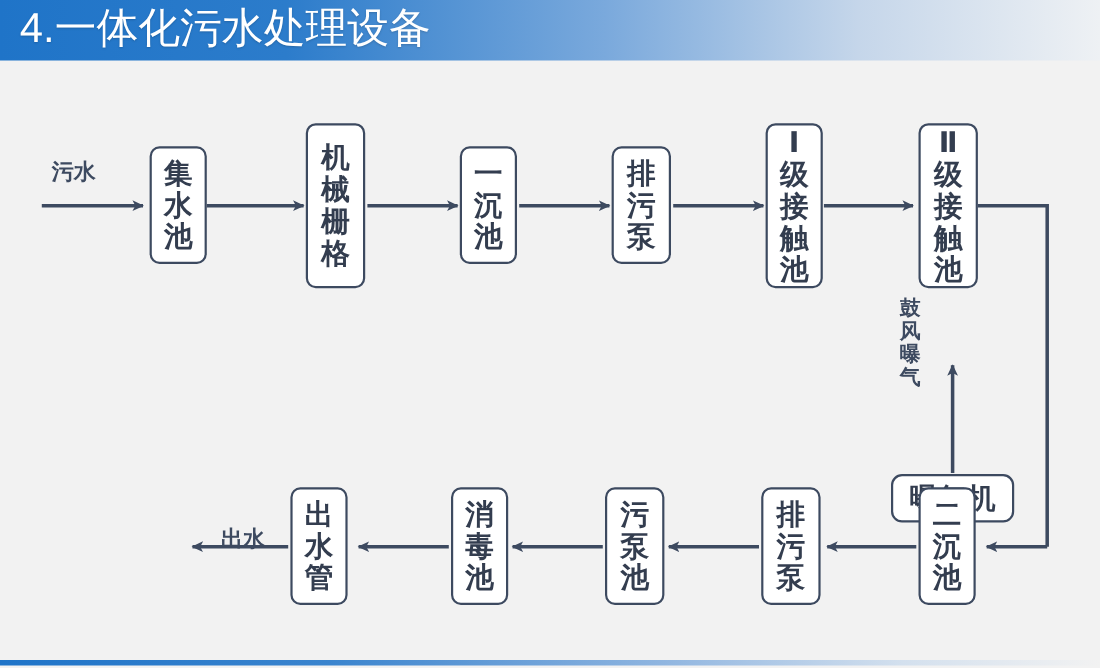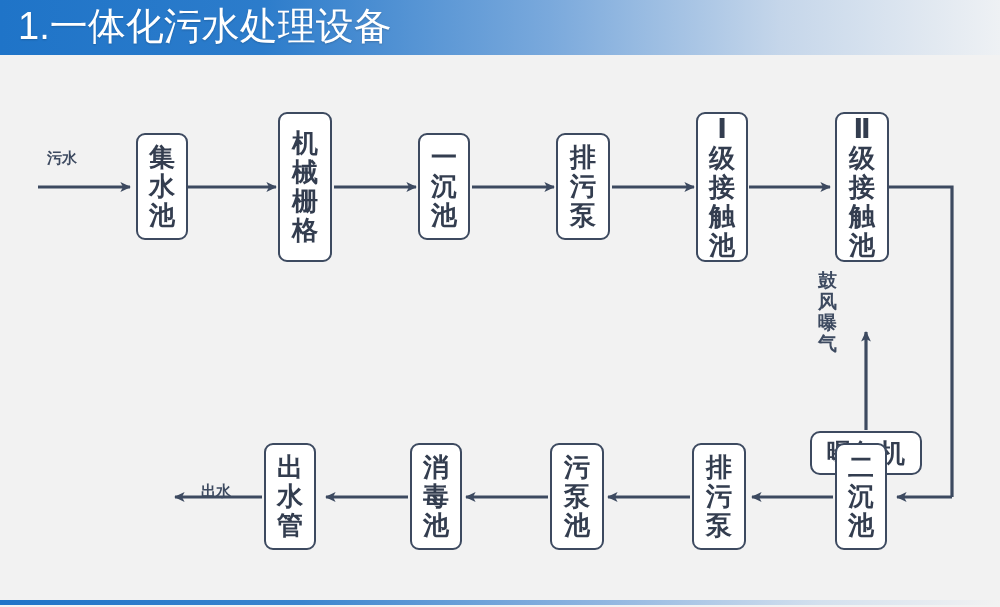--- a/index.html
+++ b/index.html
@@ -44,29 +44,29 @@
     text-align:center;white-space:pre;
     letter-spacing:0px;
   }
   .htext{
     font-size:26px;line-height:30px;
     color:#333d4f;font-weight:700;white-space:nowrap;
   }
   
   .flabel{
     position:absolute;color:#3d4a60;font-weight:700;
-    font-size:15px;line-height:21px;white-space:pre;
+    font-size:20px;line-height:21px;white-space:pre;
   }
   .flabel.vert{font-size:19px;line-height:21px;text-align:center;}
 </style>
 </head>
 <body>
 
 <div id="header-bar">
-  <div id="header-title">1.一体化污水处理设备</div>
+  <div id="header-title">4.一体化污水处理设备</div>
 </div>
 
 <div id="diagram">
 
   <svg id="wires" viewBox="0 0 1000 545">
     <defs>
       <marker id="ar" markerWidth="11" markerHeight="11" refX="9.6" refY="5.5" orient="auto" markerUnits="userSpaceOnUse">
         <path d="M0,0.6 L10.5,5.5 L0,10.4 L2.6,5.5 Z" fill="#3d4a60"></path>
       </marker>
     </defs>

